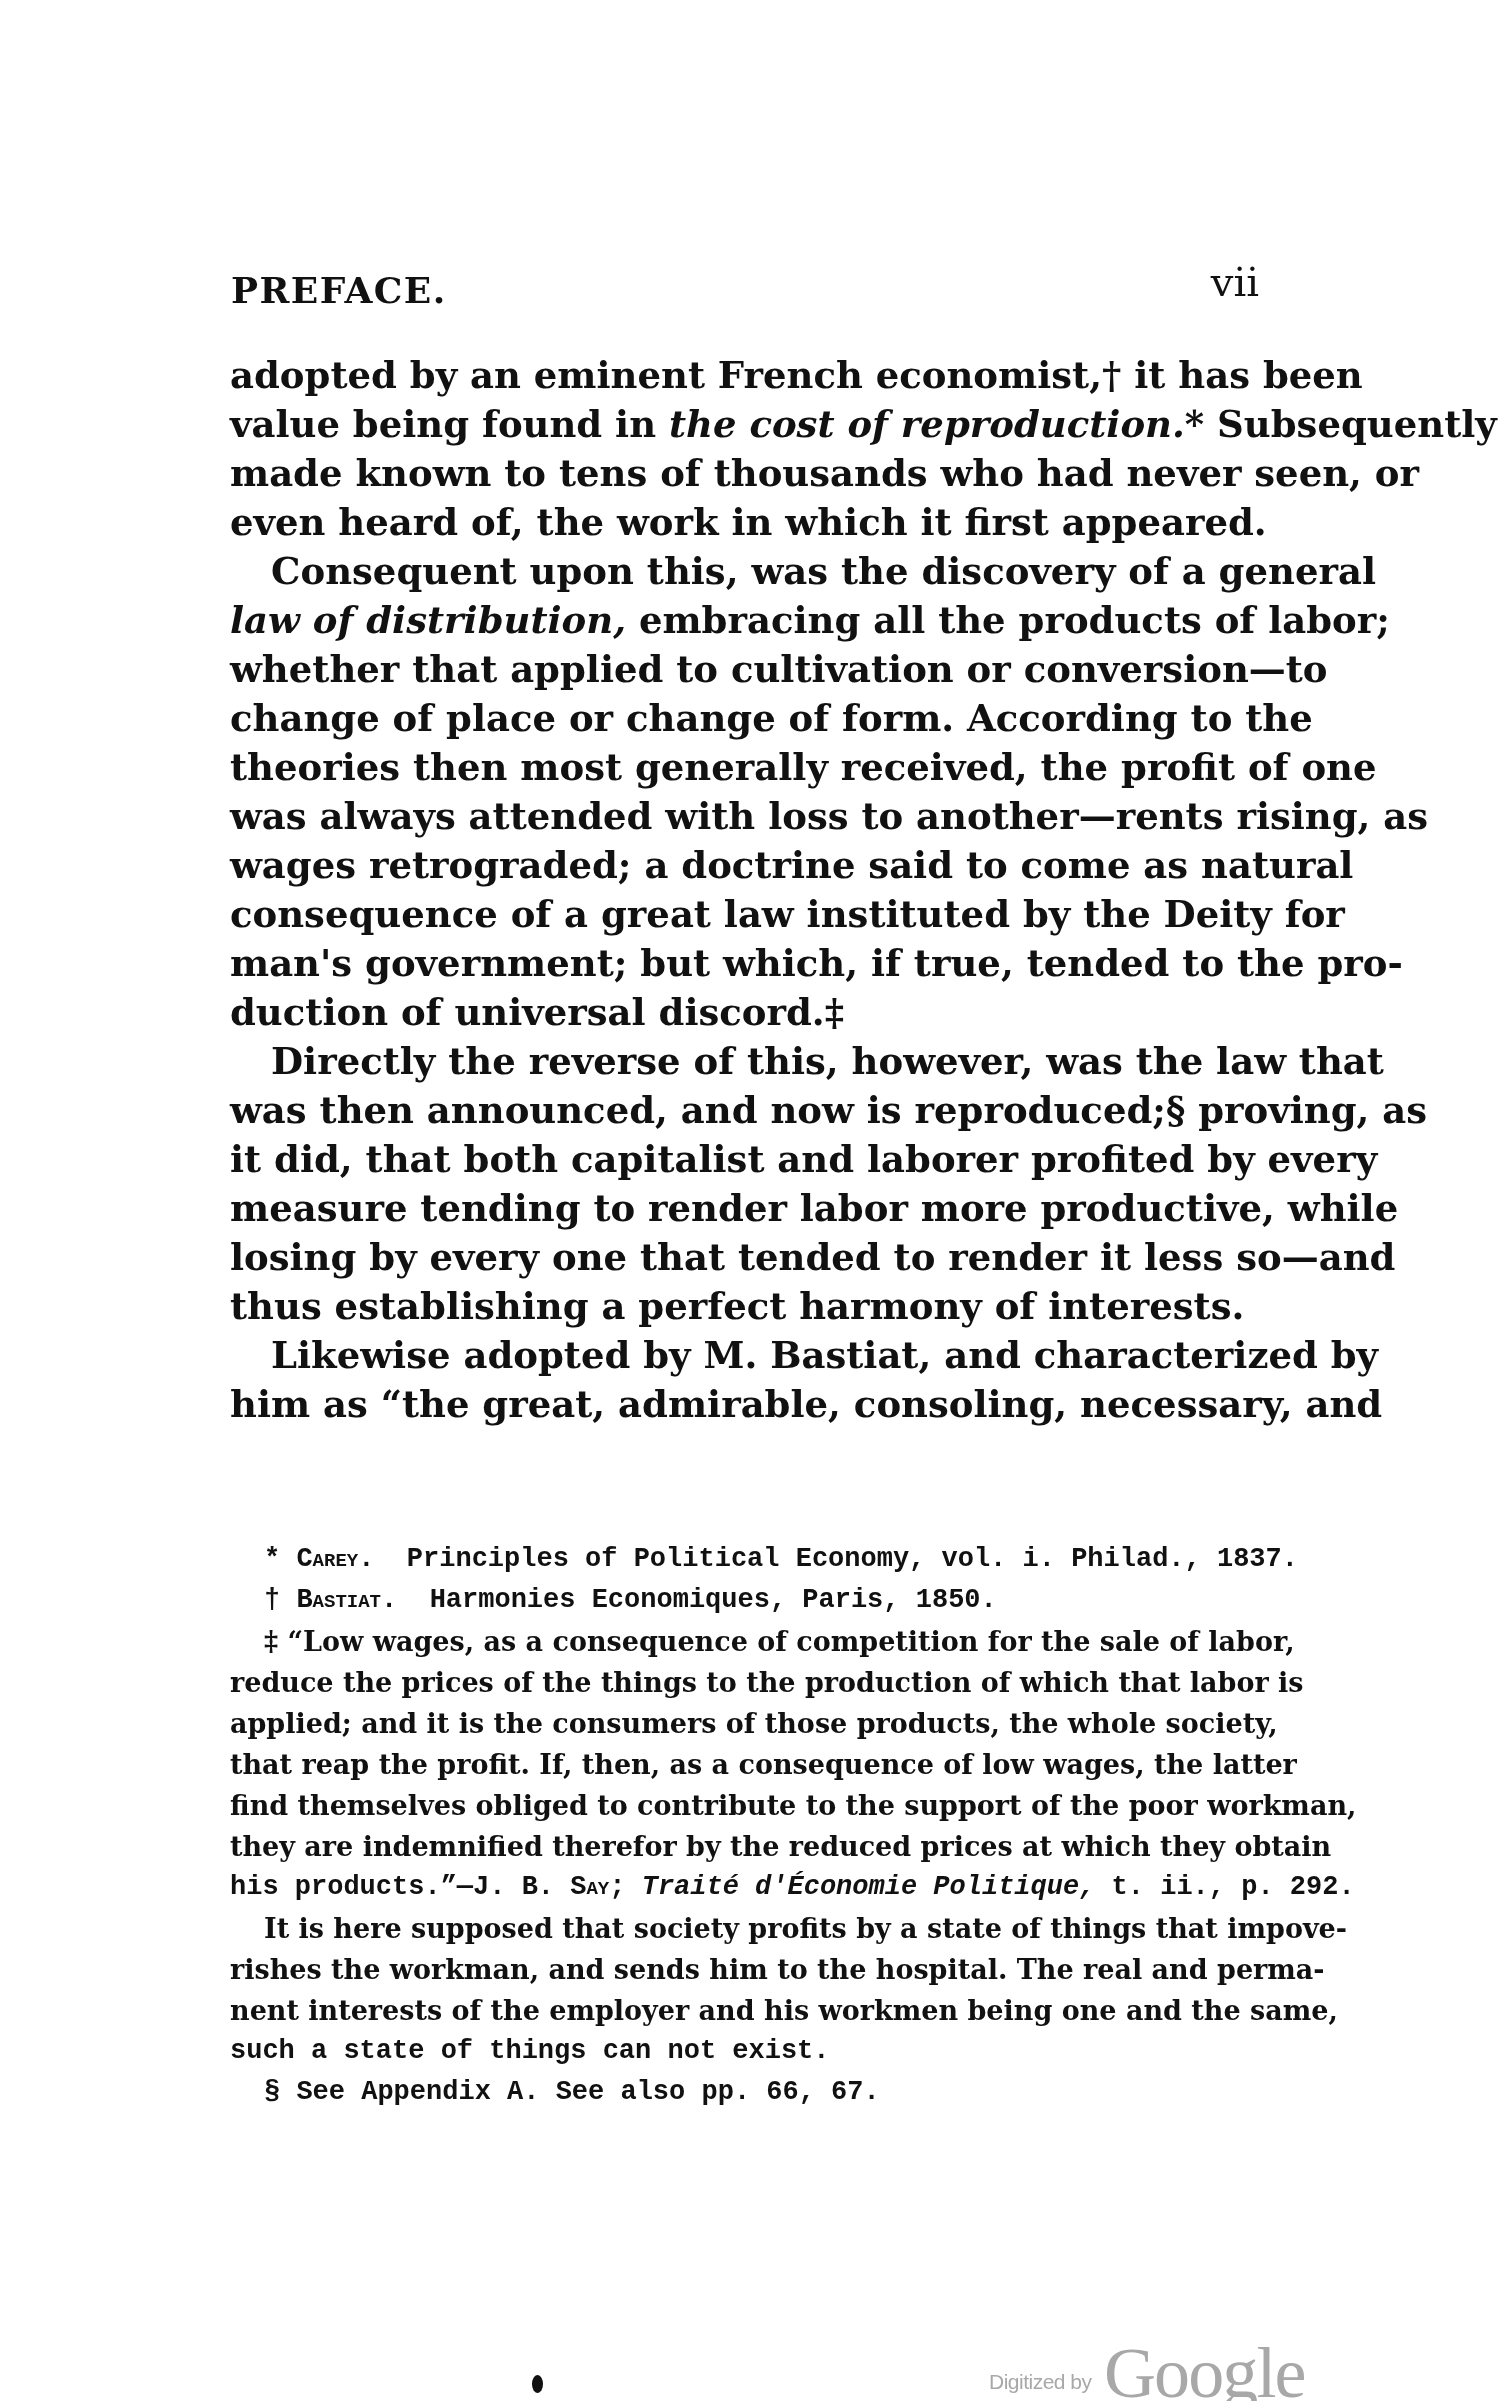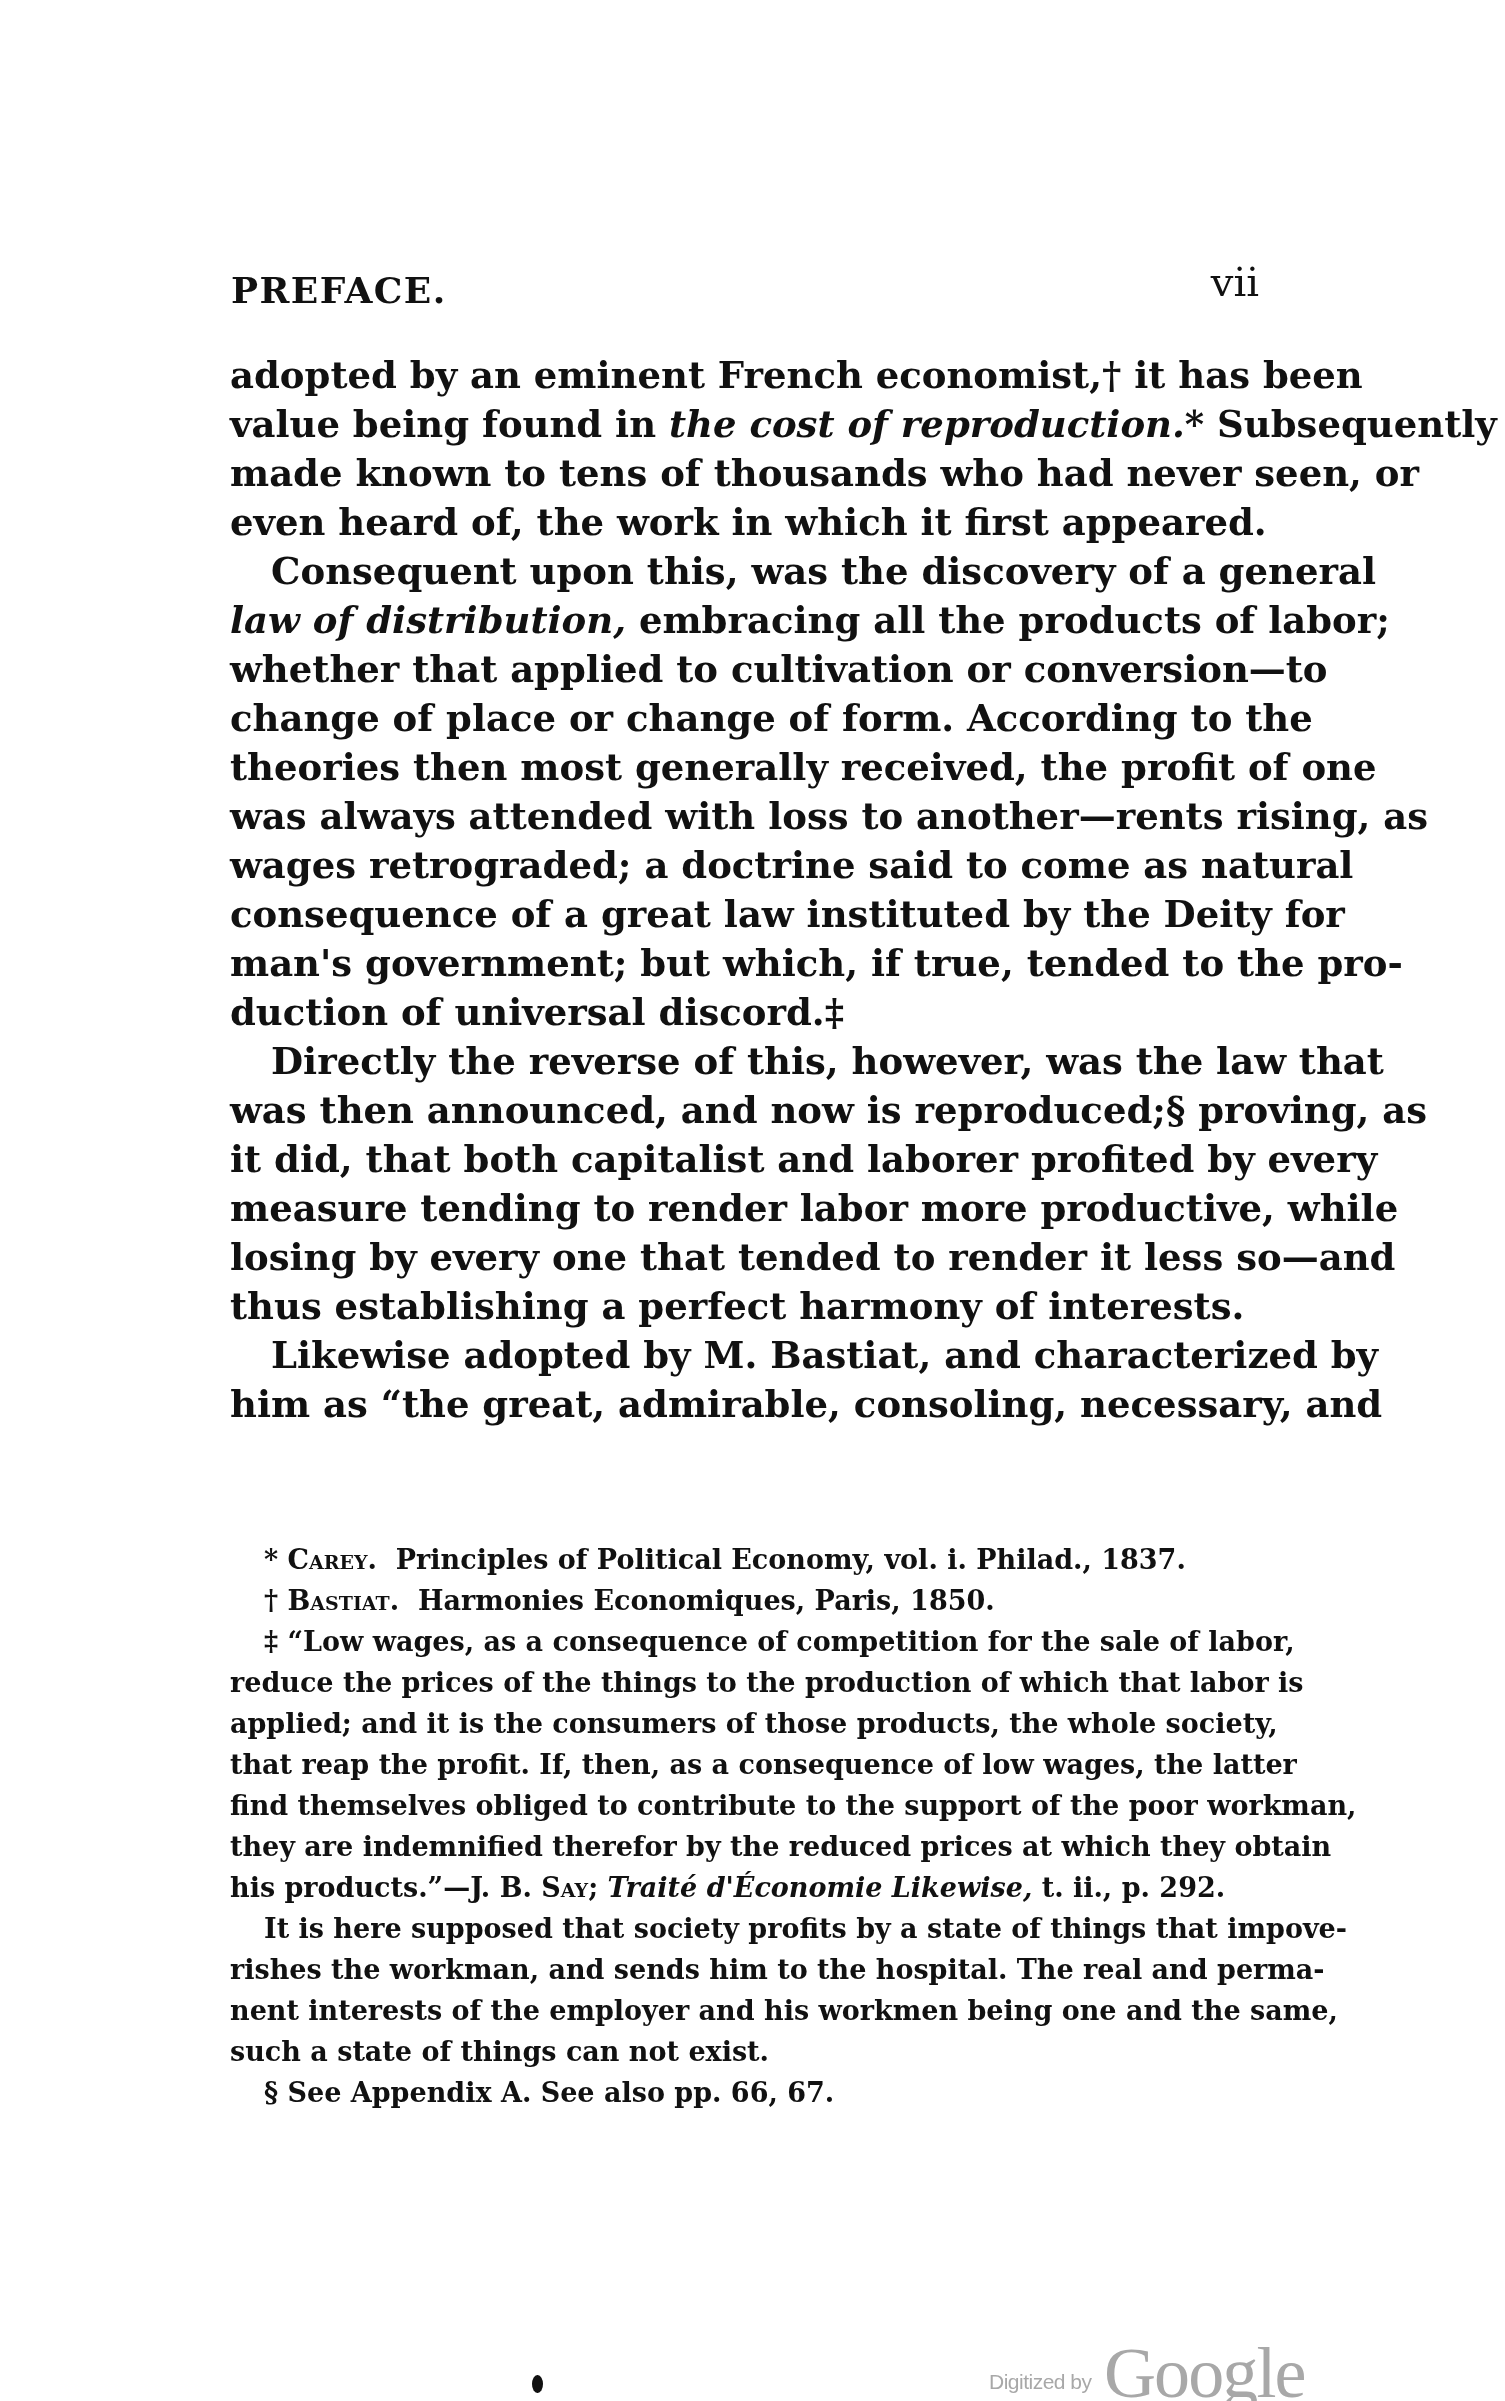--- a/index.html
+++ b/index.html
@@ -11,21 +11,21 @@
                    font-weight:bold; letter-spacing:1.4px; top:9.6px; }
   .page-number { position:absolute; right:0; top:0; font-size:40px; }
   .body-text { position:absolute; left:230px; top:351px; width:1017px;
                font-size:37px; line-height:49px; font-weight:bold; text-align:justify; }
   .body-text .line { display:block; text-align:justify; text-align-last:justify; white-space:nowrap; }
   .body-text .line.last { text-align-last:left; }
   em { font-style:italic; font-weight:bold; }
   .footnotes { position:absolute; left:230px; top:1539px; width:1017px;
                font-size:27px; line-height:41px; font-weight:bold; }
   .footnotes .line { display:block; text-align:justify; text-align-last:justify; white-space:nowrap; }
-  .footnotes .line.last { text-align-last:left; }
+  .footnotes .line.last { text-align-last:left;font-family:Liberation Mono, monospace; }
   .footnotes .indent { padding-left:34px; }
   .sc { font-variant:small-caps; }
   .scan-dot { position:absolute; left:532px; top:2375px; width:10.6px; height:18px; border-radius:50%; background:#111; }
   .watermark { position:absolute; left:989px; top:2322px; width:312px; height:82px; color:#a8a8a8;
                font-family:"Liberation Sans", sans-serif; }
   .watermark .wm-small { position:absolute; left:0; top:48px; font-size:21px; letter-spacing:-0.5px; }
   .watermark .wm-big { position:absolute; left:115px; top:9.6px; font-size:72px; font-family:"Liberation Serif", serif; letter-spacing:-1.9px; }
 </style>
 </head>
 <body>
@@ -64,21 +64,21 @@
 
   <div class="footnotes">
     <span class="line last indent"><span>*</span> <span class="sc">Carey.</span>&nbsp;&nbsp;<span>Principles of Political Economy, vol. i. Philad., 1837.</span></span>
     <span class="line last indent"><span>†</span> <span class="sc">Bastiat.</span>&nbsp;&nbsp;<span>Harmonies Economiques, Paris, 1850.</span></span>
     <span class="line indent">‡ “Low wages, as a consequence of competition for the sale of labor,</span>
     <span class="line">reduce the prices of the things to the production of which that labor is</span>
     <span class="line">applied; and it is the consumers of those products, the whole society,</span>
     <span class="line">that reap the profit. If, then, as a consequence of low wages, the latter</span>
     <span class="line">find themselves obliged to contribute to the support of the poor workman,</span>
     <span class="line">they are indemnified therefor by the reduced prices at which they obtain</span>
-    <span class="line last"><span>his products.”—J. B. </span><span class="sc">Say</span><span>; </span><em>Traité d'Économie Likewise,</em><span> t. ii., p. 292.</span></span>
+    <span class="line last"><span>his products.”—J. B. </span><span class="sc">Say</span><span>; </span><em>Traité d'Économie Politique,</em><span> t. ii., p. 292.</span></span>
     <span class="line indent">It is here supposed that society profits by a state of things that impove-</span>
     <span class="line">rishes the workman, and sends him to the hospital. The real and perma-</span>
     <span class="line">nent interests of the employer and his workmen being one and the same,</span>
     <span class="line last">such a state of things can not exist.</span>
     <span class="line last indent"><span>§</span> <span>See Appendix A. See also pp. 66, 67.</span></span>
   </div>
 
   <div class="scan-dot"></div>
 
   <div class="watermark">

